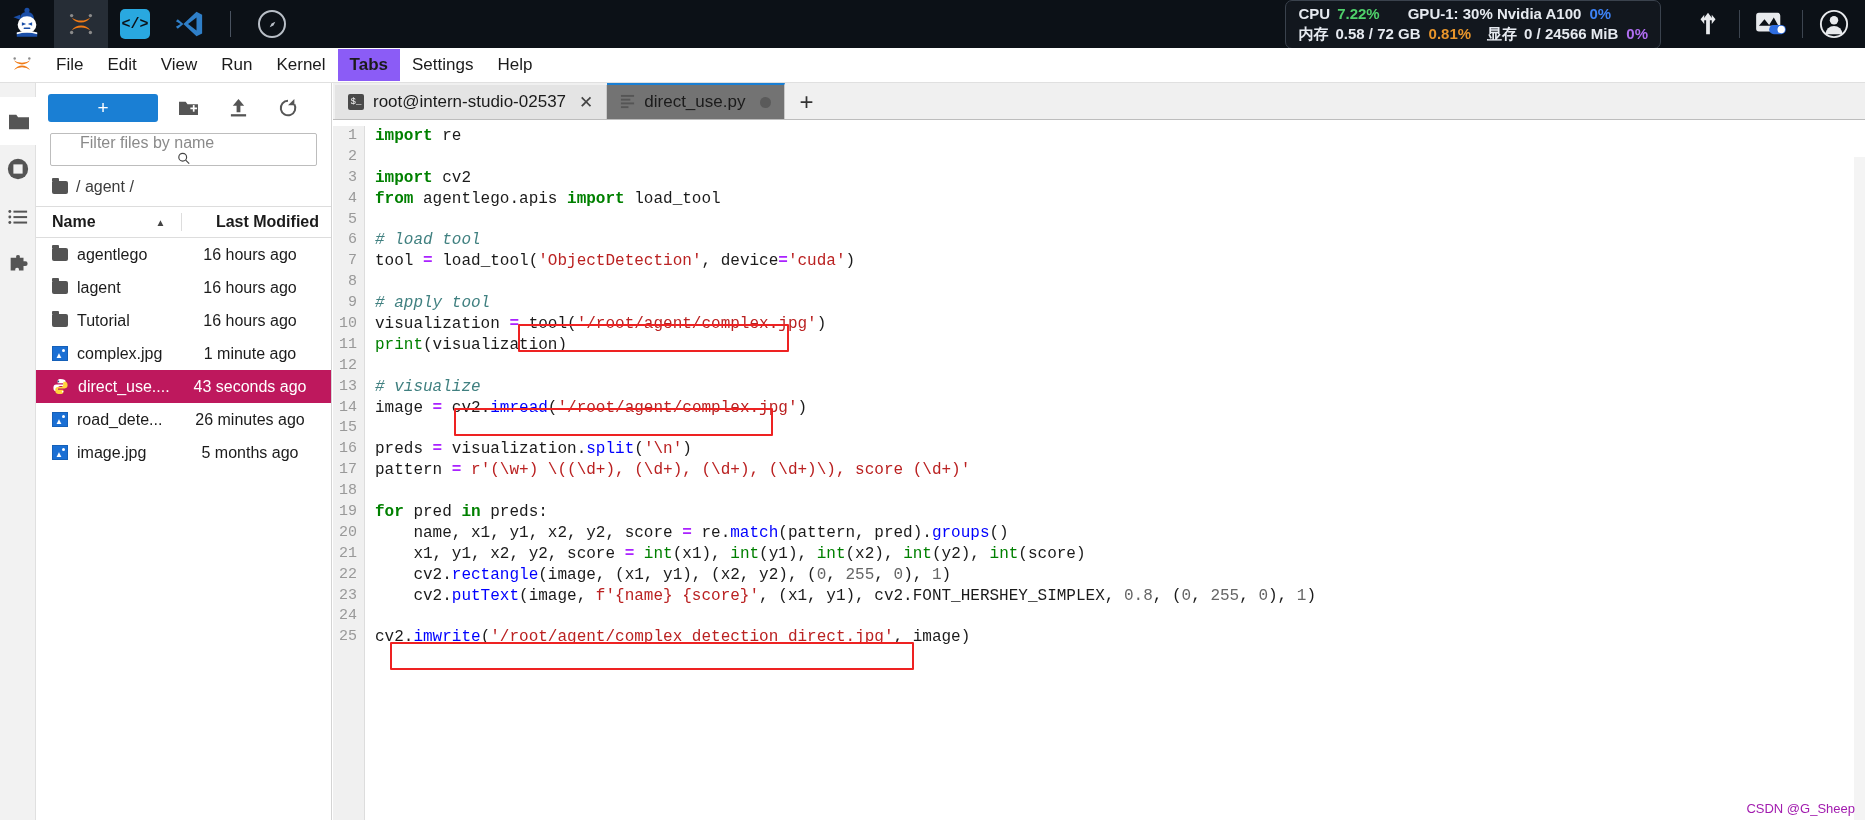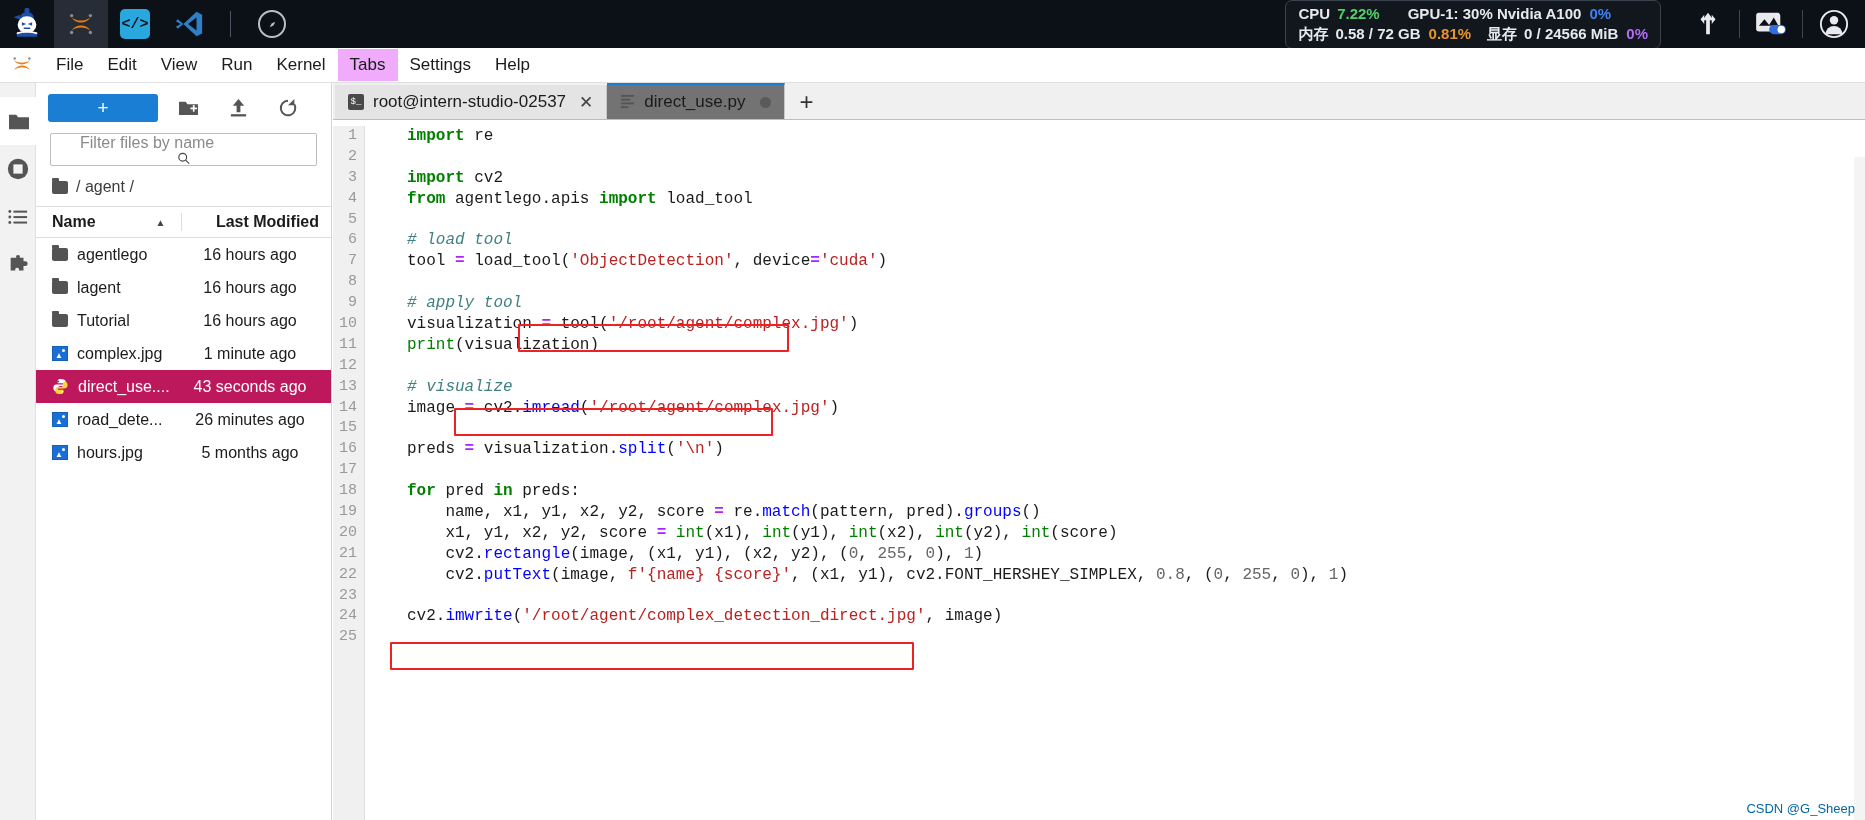--- a/index.html
+++ b/index.html
@@ -75,21 +75,21 @@
     background: #ffffff;
     border-bottom: 1px solid #e0e0e0;
     display: flex; align-items: center;
   }
   .menu-logo { width: 44px; display: flex; justify-content: center; align-items: center; }
   .menu-item {
     padding: 6px 12px;
     font-size: 17px; color: #1b1b1b;
     cursor: default;
   }
-  .menu-item.sel { background: #f0abfc; }
+  .menu-item.sel { background: #8b5cf6; font-weight: bold; }
 
   
   .rail {
     position: absolute; top: 83px; left: 0;
     width: 36px; height: 737px;
     background: #f2f2f2;
     border-right: 1px solid #e0e0e0;
     padding-top: 14px;
   }
   .rail-item {
@@ -202,38 +202,38 @@
     border-right: 1px solid #ddd;
     flex: none;
   }
   .gutter div { height: 20.9px; line-height: 20.9px; font-size: 15px; color: #999; font-family: "Liberation Mono", monospace; }
   .codearea {
     flex: 1; position: relative;
     padding-left: 10px;
     font-family: "Liberation Mono", monospace;
     font-size: 16px;
   }
-  .cline { height: 20.9px; line-height: 20.9px; white-space: pre; color: #1b1b1b; margin-left: 32px; }
+  .cline { height: 20.9px; line-height: 20.9px; white-space: pre; color: #1b1b1b; }
 
   .kw   { color: #008000; font-weight: bold; }
   .cmt  { color: #408080; font-style: italic; }
   .str  { color: #ba2121; }
   .op   { color: #aa22ff; font-weight: bold; }
   .fn   { color: #0000ff; }
   .num  { color: #666666; }
   .bfn  { color: #008000; }
 
   .hl-box {
     position: absolute; border: 2px solid #ee2222; border-radius: 1px;
     pointer-events: none;
   }
 
   .watermark {
     position: absolute; right: 10px; bottom: 4px;
-    font-size: 13px; color: #0369a1;
+    font-size: 13px; color: #a21caf;
   }
   .scroll-v {
     position: absolute; right: 0; top: 37px; width: 11px; height: 700px;
     background: #f4f4f4;
   }
 </style>
 </head>
 <body>
 
 <div class="topbar">
@@ -472,21 +472,21 @@
     <div class="frow">
       <div class="fname">
           <span class="ic-img"></span>
           <span>road_dete...</span>
         </div>
       <div class="fmod">26 minutes ago</div>
     </div>
     <div class="frow">
       <div class="fname">
           <span class="ic-img"></span>
-          <span>hours.jpg</span>
+          <span>image.jpg</span>
         </div>
       <div class="fmod">5 months ago</div>
     </div>
   </div>
 </div>
 
 <div class="main">
 
   <div class="tabbar">
     <div class="tab">
@@ -545,20 +545,21 @@
         <div class="cline"><span>tool </span><span class="op">=</span><span> load_tool(</span><span class="str">'ObjectDetection'</span><span>, device</span><span class="op">=</span><span class="str">'cuda'</span><span>)</span></div>
         <div class="cline">&nbsp;</div>
         <div class="cline"><span class="cmt"># apply tool</span></div>
         <div class="cline"><span>visualization </span><span class="op">=</span><span> tool(</span><span class="str">'/root/agent/complex.jpg'</span><span>)</span></div>
         <div class="cline"><span class="bfn">print</span><span>(visualization)</span></div>
         <div class="cline">&nbsp;</div>
         <div class="cline"><span class="cmt"># visualize</span></div>
         <div class="cline"><span>image </span><span class="op">=</span><span> cv2.</span><span class="fn">imread</span><span>(</span><span class="str">'/root/agent/complex.jpg'</span><span>)</span></div>
         <div class="cline">&nbsp;</div>
         <div class="cline"><span>preds </span><span class="op">=</span><span> visualization.</span><span class="fn">split</span><span>(</span><span class="str">'\n'</span><span>)</span></div>
+        <div class="cline"><span>pattern </span><span class="op">=</span><span> </span><span class="str">r'(\w+) \((\d+), (\d+), (\d+), (\d+)\), score (\d+)'</span></div>
         <div class="cline">&nbsp;</div>
         <div class="cline"><span class="kw">for</span><span> pred </span><span class="kw">in</span><span> preds:</span></div>
         <div class="cline"><span>    name, x1, y1, x2, y2, score </span><span class="op">=</span><span> re.</span><span class="fn">match</span><span>(pattern, pred).</span><span class="fn">groups</span><span>()</span></div>
         <div class="cline"><span>    x1, y1, x2, y2, score </span><span class="op">=</span><span> </span><span class="bfn">int</span><span>(x1), </span><span class="bfn">int</span><span>(y1), </span><span class="bfn">int</span><span>(x2), </span><span class="bfn">int</span><span>(y2), </span><span class="bfn">int</span><span>(score)</span></div>
         <div class="cline"><span>    cv2.</span><span class="fn">rectangle</span><span>(image, (x1, y1), (x2, y2), (</span><span class="num">0</span><span>, </span><span class="num">255</span><span>, </span><span class="num">0</span><span>), </span><span class="num">1</span><span>)</span></div>
         <div class="cline"><span>    cv2.</span><span class="fn">putText</span><span>(image, </span><span class="str">f'</span><span class="str">{name} {score}</span><span class="str">'</span><span>, (x1, y1), cv2.FONT_HERSHEY_SIMPLEX, </span><span class="num">0.8</span><span>, (</span><span class="num">0</span><span>, </span><span class="num">255</span><span>, </span><span class="num">0</span><span>), </span><span class="num">1</span><span>)</span></div>
         <div class="cline">&nbsp;</div>
         <div class="cline"><span>cv2.</span><span class="fn">imwrite</span><span>(</span><span class="str">'/root/agent/complex_detection_direct.jpg'</span><span>, image)</span></div>
         <div class="hl-box" style="left: 153px; top: 198px; width: 271px; height: 28px;"></div>
         <div class="hl-box" style="left: 89px; top: 282px; width: 319px; height: 28px;"></div>

